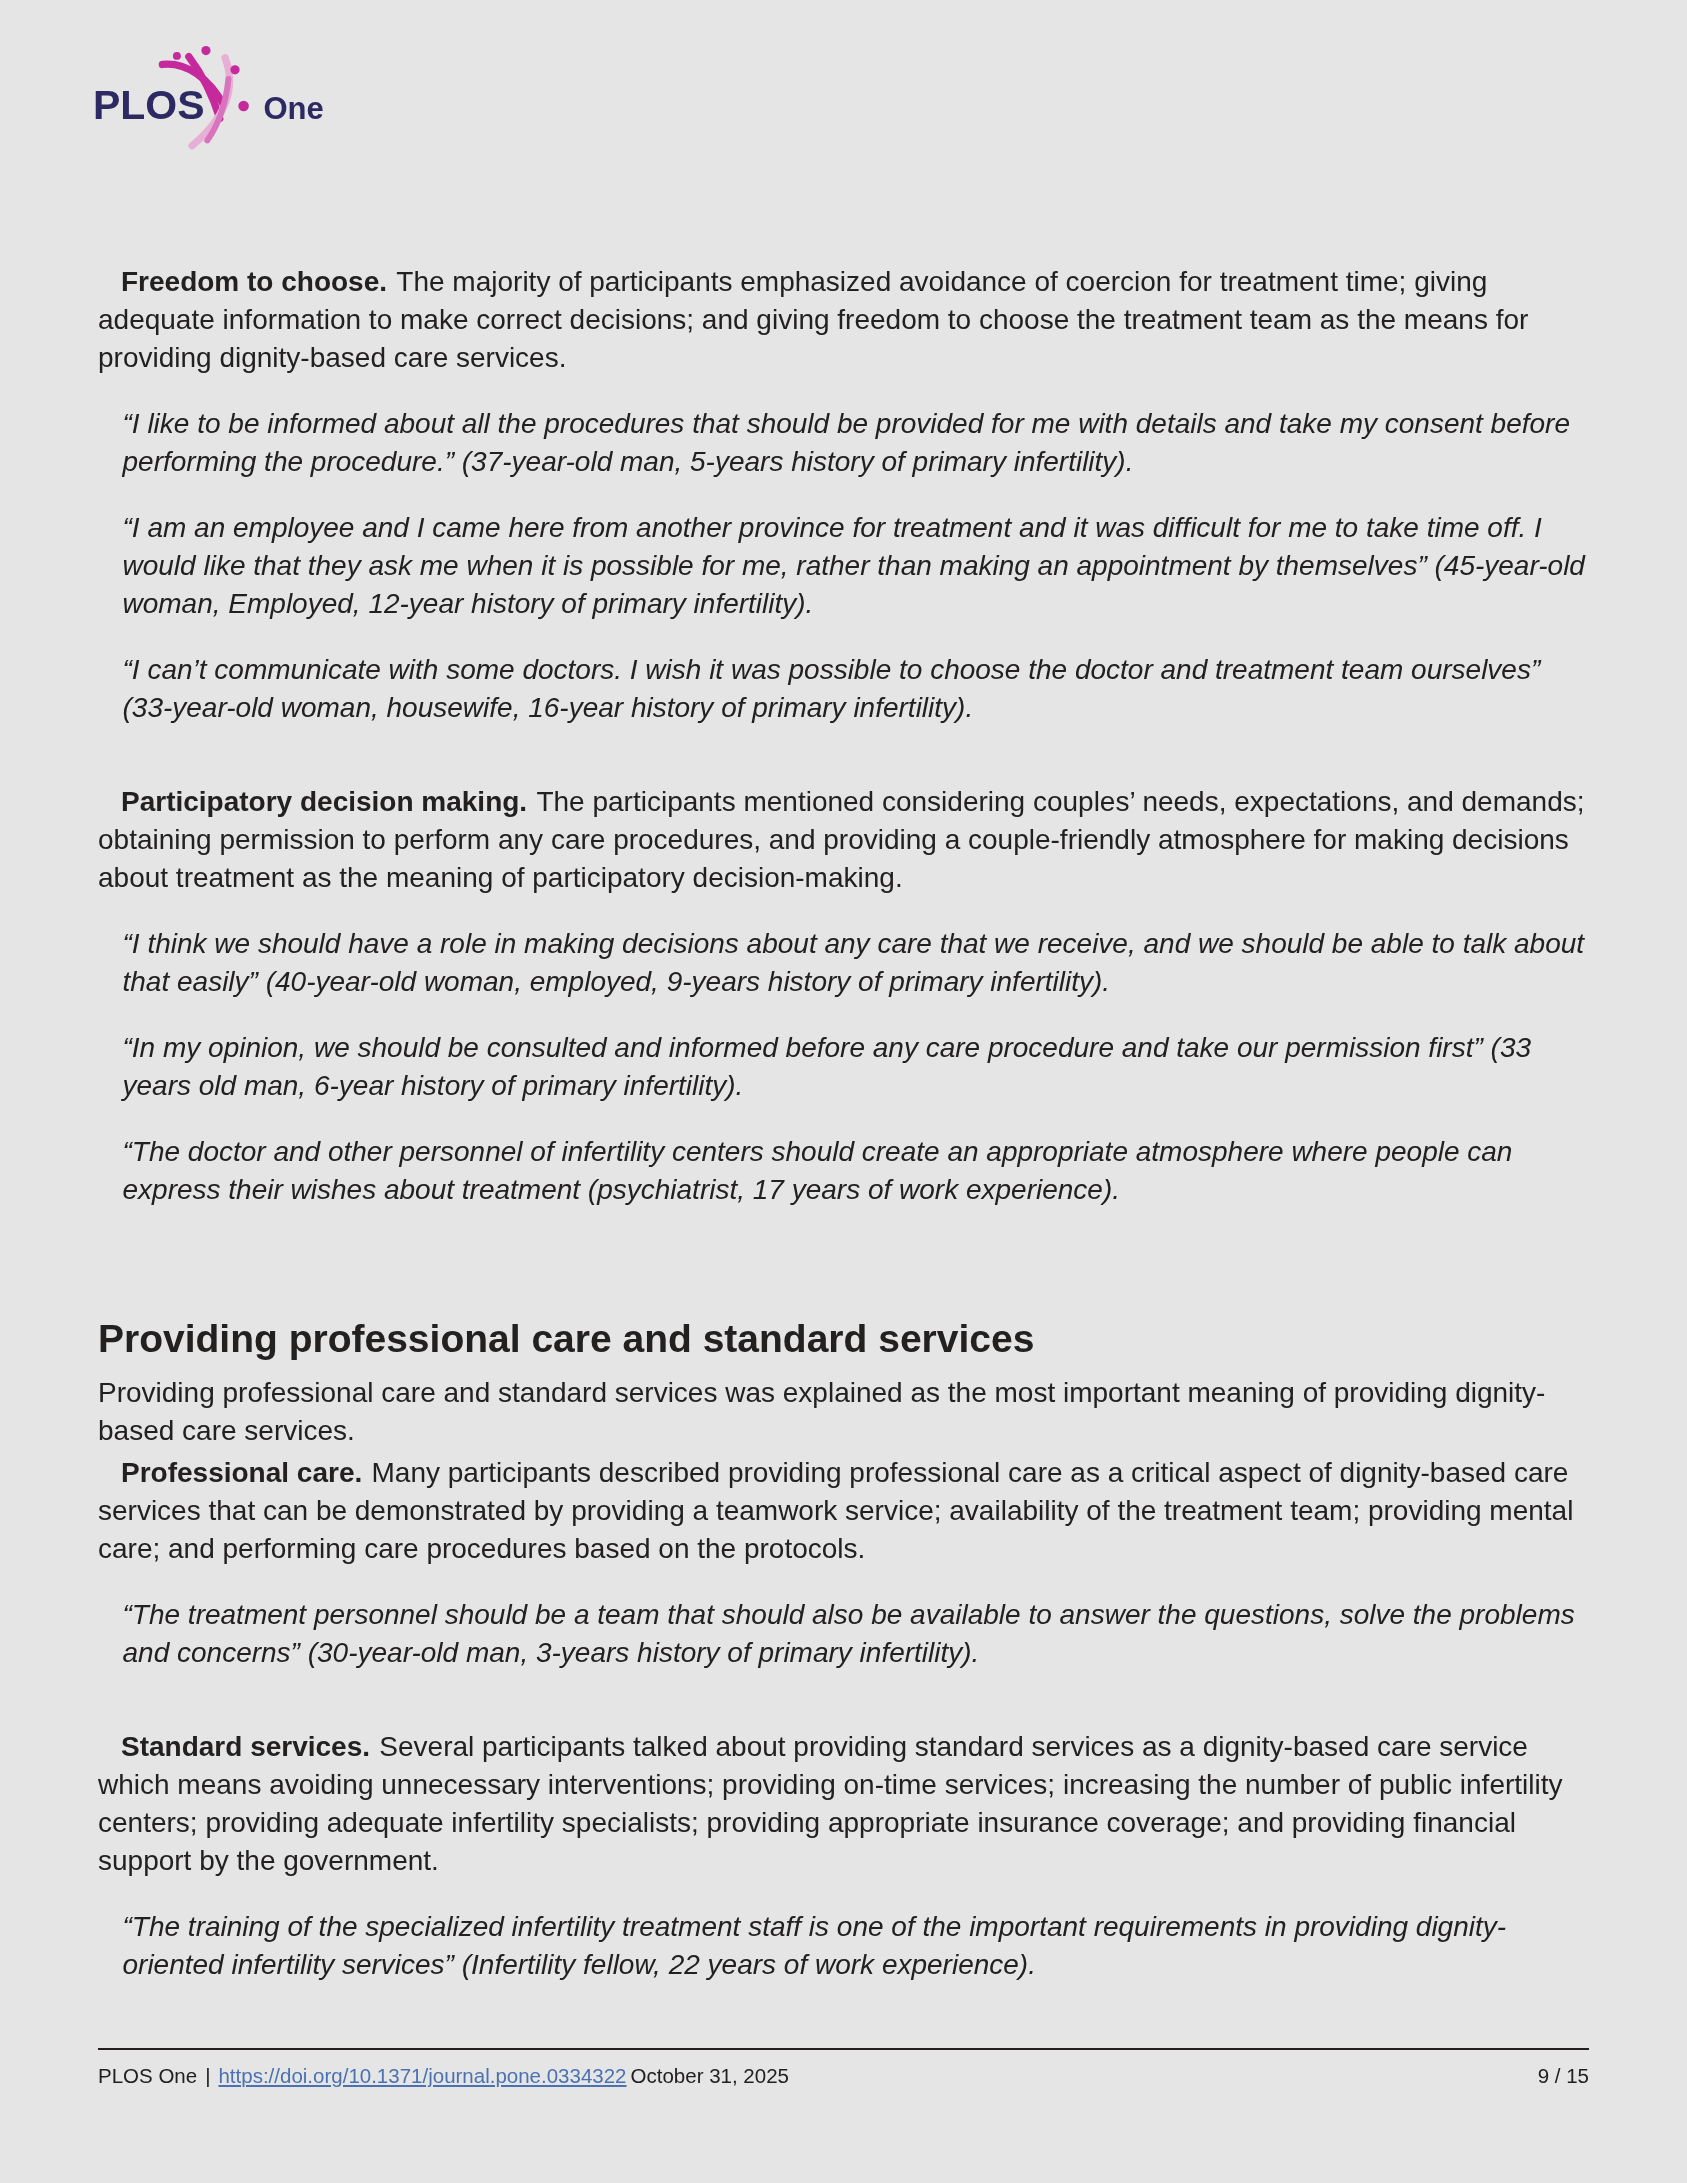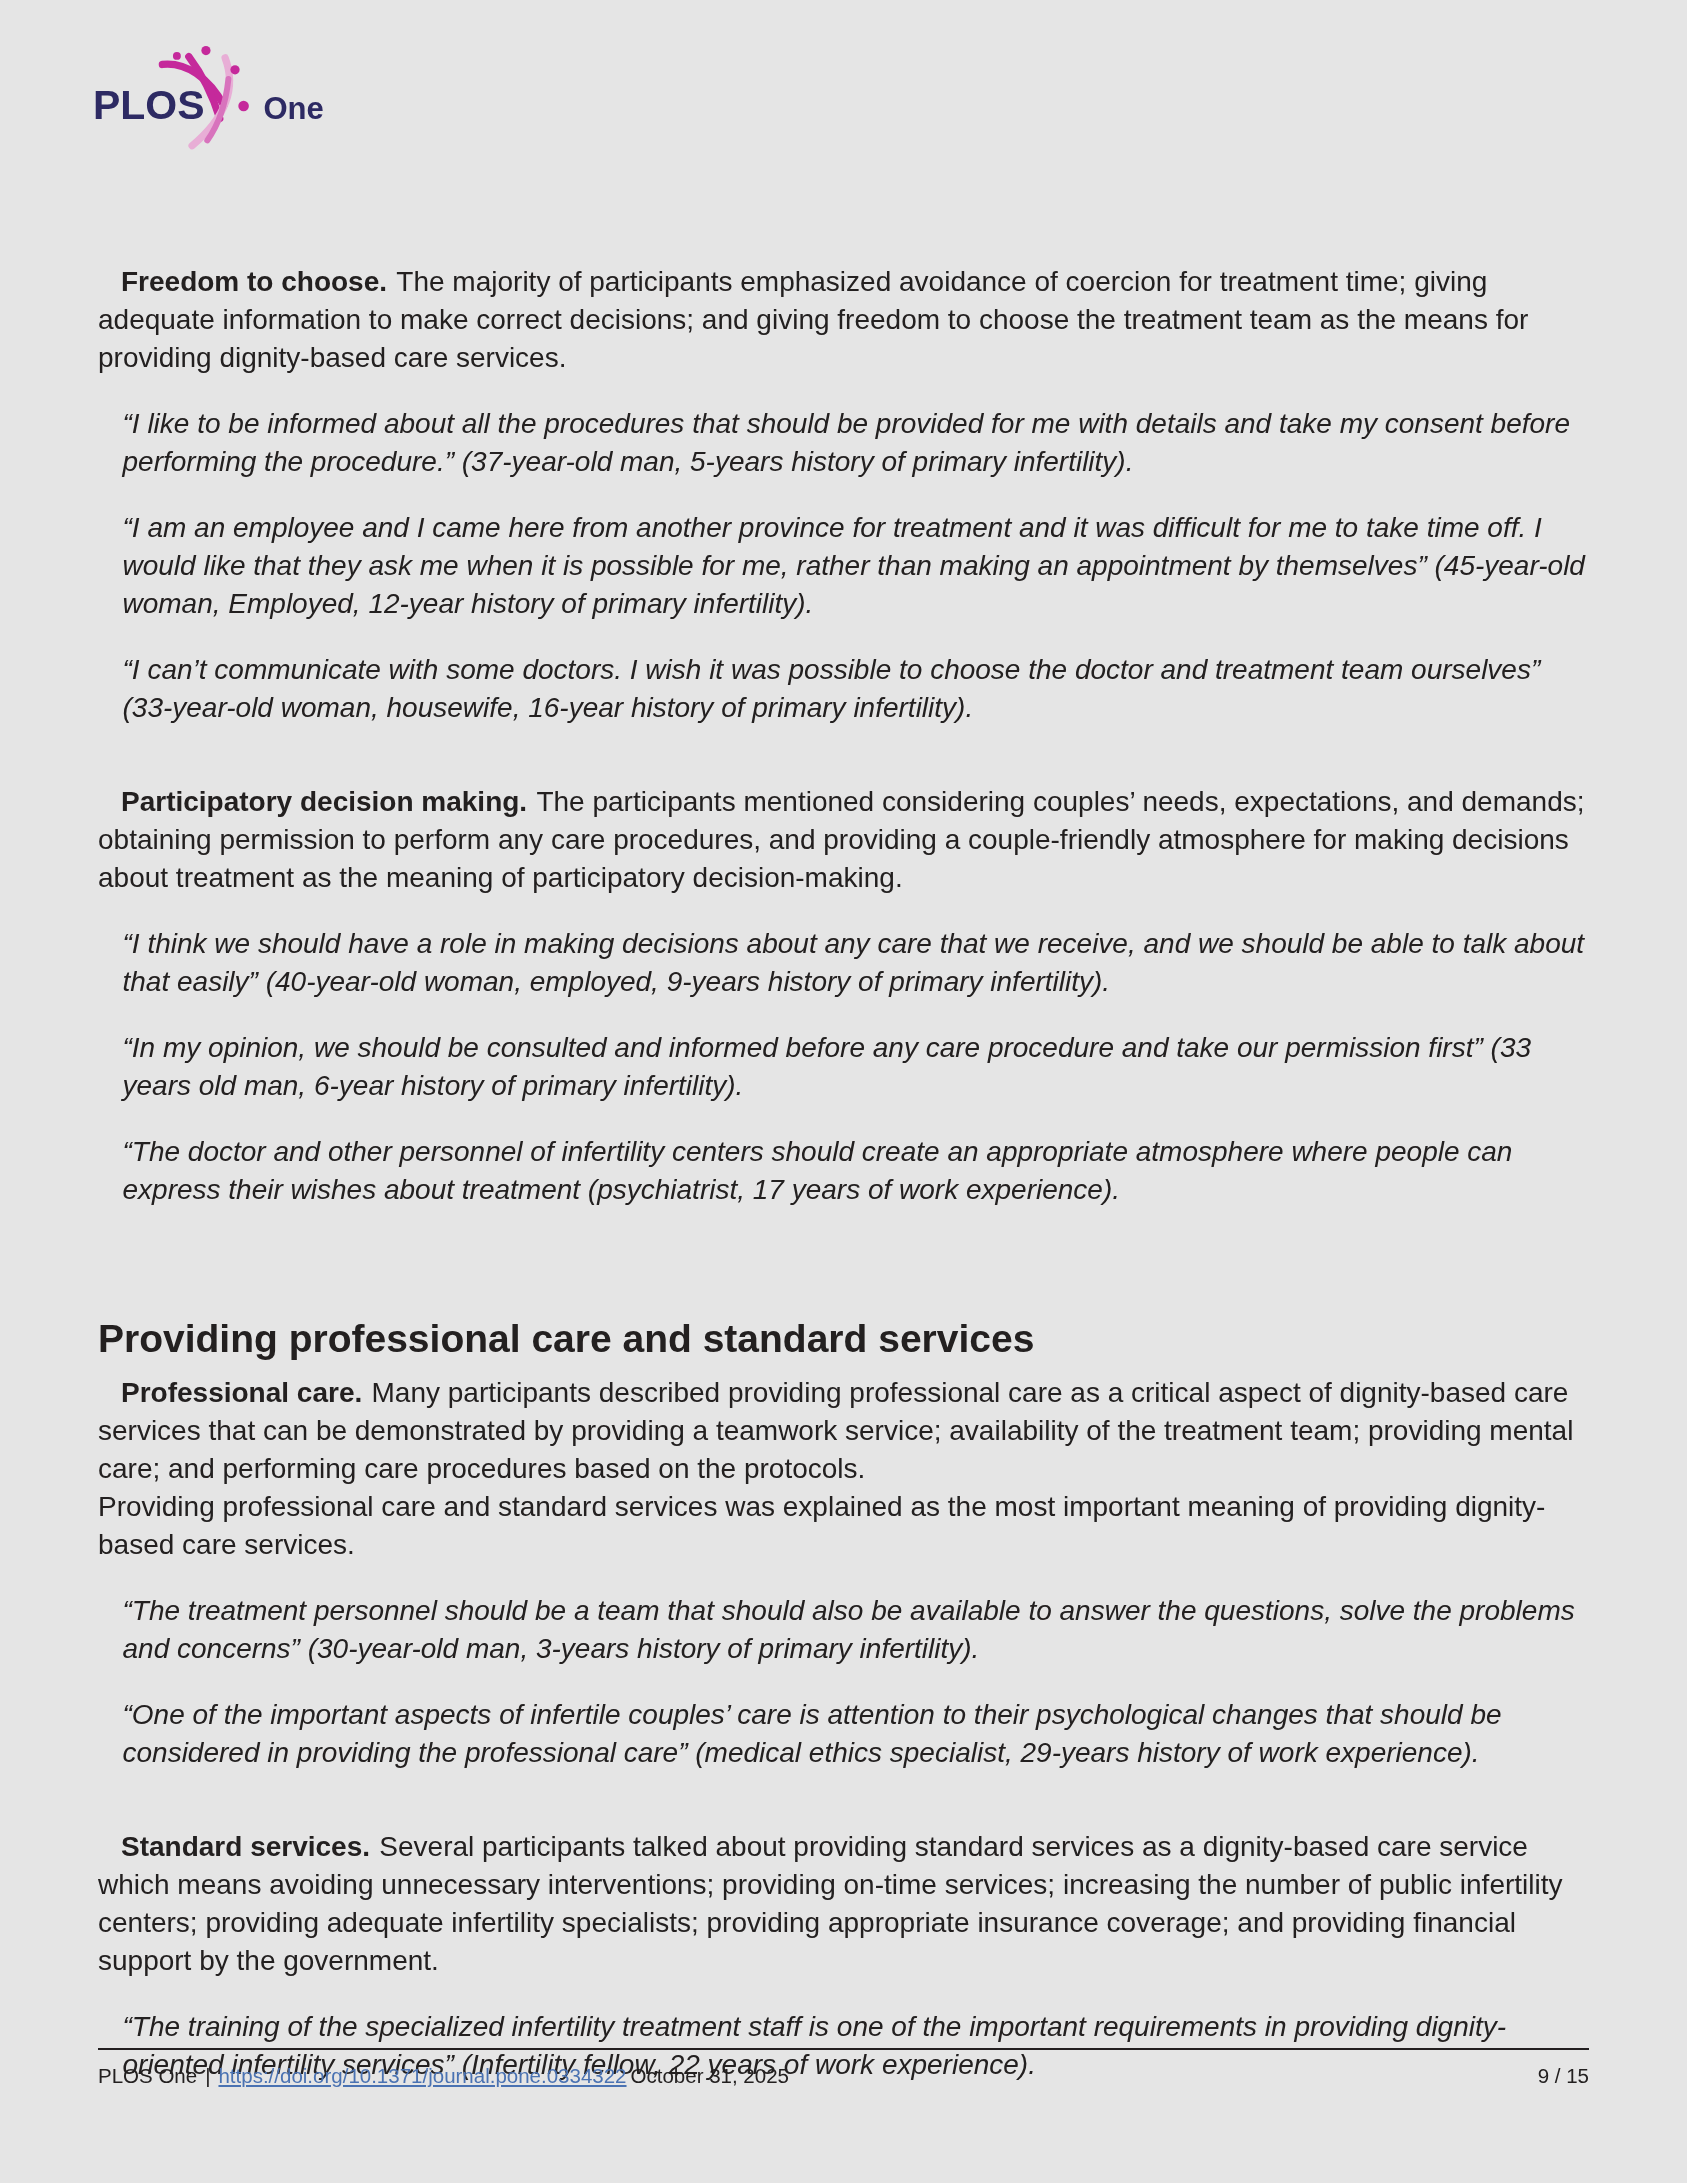--- a/index.html
+++ b/index.html
@@ -72,24 +72,23 @@
   <main class="flow" id="article-flow">
       <p class="para indent"><b class="lead">Freedom to choose.</b><span>The majority of participants emphasized avoidance of coercion for treatment time; giving adequate information to make correct decisions; and giving freedom to choose the treatment team as the means for providing dignity-based care services.</span></p>
       <blockquote class="quote">“I like to be informed about all the procedures that should be provided for me with details and take my consent before performing the procedure.” (37-year-old man, 5-years history of primary infertility).</blockquote>
       <blockquote class="quote">“I am an employee and I came here from another province for treatment and it was difficult for me to take time off. I would like that they ask me when it is possible for me, rather than making an appointment by themselves” (45-year-old woman, Employed, 12-year history of primary infertility).</blockquote>
       <blockquote class="quote">“I can’t communicate with some doctors. I wish it was possible to choose the doctor and treatment team ourselves” (33-year-old woman, housewife, 16-year history of primary infertility).</blockquote>
       <p class="para indent runin"><b class="lead">Participatory decision making.</b><span>The participants mentioned considering couples’ needs, expectations, and demands; obtaining permission to perform any care procedures, and providing a couple-friendly atmosphere for making decisions about treatment as the meaning of participatory decision-making.</span></p>
       <blockquote class="quote">“I think we should have a role in making decisions about any care that we receive, and we should be able to talk about that easily” (40-year-old woman, employed, 9-years history of primary infertility).</blockquote>
       <blockquote class="quote">“In my opinion, we should be consulted and informed before any care procedure and take our permission first” (33 years old man, 6-year history of primary infertility).</blockquote>
       <blockquote class="quote">“The doctor and other personnel of infertility centers should create an appropriate atmosphere where people can express their wishes about treatment (psychiatrist, 17 years of work experience).</blockquote>
       <h2 class="h2">Providing professional care and standard services</h2>
+      <p class="para"><span>Providing professional care and standard services was explained as the most important meaning of providing dignity-based care services.</span></p>
       <p class="para indent tight"><b class="lead">Professional care.</b><span>Many participants described providing professional care as a critical aspect of dignity-based care services that can be demonstrated by providing a teamwork service; availability of the treatment team; providing mental care; and performing care procedures based on the protocols.</span></p>
-      <p class="para"><span>Providing professional care and standard services was explained as the most important meaning of providing dignity-based care services.</span></p>
       <blockquote class="quote">“The treatment personnel should be a team that should also be available to answer the questions, solve the problems and concerns” (30-year-old man, 3-years history of primary infertility).</blockquote>
-      <blockquote class="quote">“One of the important aspects of infertile couples’ care is attention to their psychological changes that should be considered in providing the professional care” (medical ethics specialist, 29-years history of work experience).</blockquote>
       <p class="para indent runin"><b class="lead">Standard services.</b><span>Several participants talked about providing standard services as a dignity-based care service which means avoiding unnecessary interventions; providing on-time services; increasing the number of public infertility centers; providing adequate infertility specialists; providing appropriate insurance coverage; and providing financial support by the government.</span></p>
       <blockquote class="quote">“The training of the specialized infertility treatment staff is one of the important requirements in providing dignity-oriented infertility services” (Infertility fellow, 22 years of work experience).</blockquote>
     </main>
 
   <hr class="rule">
   <div class="footer">
     <span>PLOS One</span>
     <span class="sep">|</span>
     <a class="doi-link">https://doi.org/10.1371/journal.pone.0334322</a>
     <span class="date">October 31, 2025</span>

